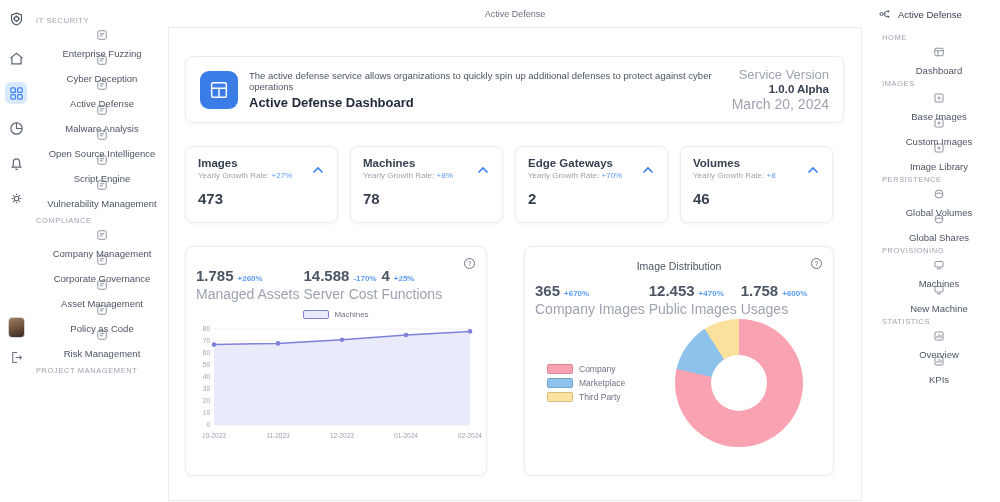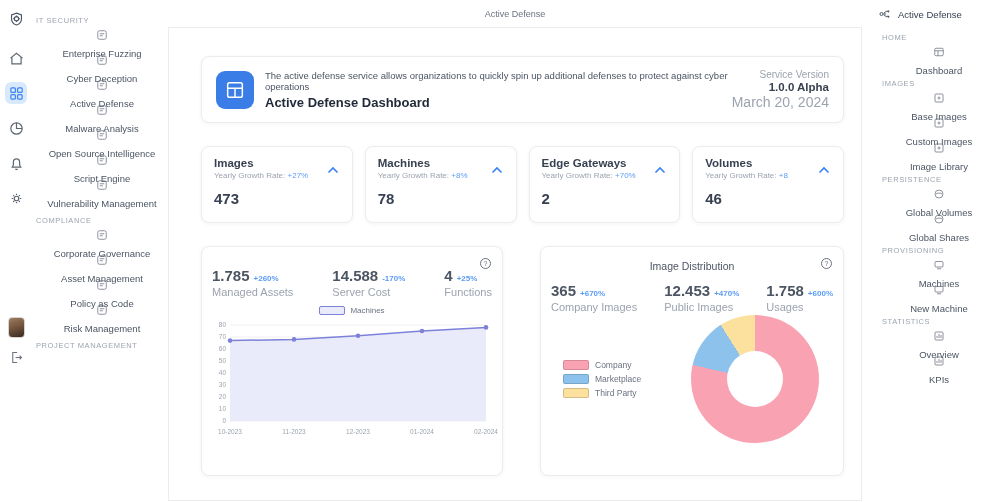--- a/index.html
+++ b/index.html
@@ -30,58 +30,58 @@
   .top-bar { position:absolute; left:168px; top:0; width:694px; height:27px; display:flex; align-items:center; justify-content:center; }
   .top-title { font-size:9px; color:#6b7280; }
 
   
   .right-sidebar { position:absolute; left:862px; top:0; width:138px; height:100%; padding:7px 4px 0 16px; }
   .service-switcher { display:flex; align-items:center; gap:6px; margin-bottom:12px; cursor:pointer; }
   .service-switcher svg { width:14px; height:14px; color:#4b5563; }
   .service-switcher .label { font-size:9.5px; color:#374151; }
 
   
-  .main-panel { position:absolute; left:168px; top:27px; width:694px; height:474px; border:1px solid #ececec; background:#fff; padding:28px 17px 0 32px; }
+  .main-panel { position:absolute; left:168px; top:27px; width:694px; height:474px; border:1px solid #ececec; background:#fff; padding:28px 17px 0 16px; }
   .card { background:#fff; border:1px solid #ececec; border-radius:8px; box-shadow:0 1px 4px rgba(30,41,59,.05); }
 
   
   .hero { height:67px; display:flex; align-items:center; padding:0 14px; }
   .hero-icon { width:38px; height:38px; border-radius:9px; background:#3b7de6; display:flex; align-items:center; justify-content:center; flex:0 0 auto; }
   .hero-icon svg { width:22px; height:22px; }
   .hero-text { margin-left:11px; flex:1 1 auto; }
   .hero-desc { font-size:9.5px; color:#4b5563; margin-bottom:3px; }
   .hero-title { font-size:13px; font-weight:bold; color:#1f2937; }
   .hero-version { text-align:right; flex:0 0 auto; }
-  .hv-label { font-size:10px; color:#9ca3af; }
+  .hv-label { font-size:13px; color:#9ca3af; }
   .hv-version { font-size:11.5px; font-weight:bold; color:#374151; margin:1px 0; }
   .hv-date { font-size:14px; color:#9ca3af; }
 
   
   .stats-row { display:flex; gap:12px; margin-top:23px; }
   .stat-card { width:153px; height:77px; padding:10px 12px; position:relative; }
   .sc-title { font-size:11.5px; font-weight:bold; color:#374151; }
   .sc-sub { font-size:8px; color:#9ca3af; margin-top:2px; }
   .sc-rate { color:#5b9cf6; }
   .sc-value { font-size:15px; font-weight:bold; color:#374151; margin-top:10px; }
   .sc-chevron { position:absolute; right:12px; top:14px; cursor:pointer; }
   .sc-chevron svg { width:14px; height:10px; }
 
   
   .charts-row { display:flex; gap:37px; margin-top:23px; }
   .chart-card { height:230px; position:relative; padding:10px; }
   .chart-card.machine { width:302px; }
   .chart-card.distribution { width:310px; }
   .chart-title { text-align:center; font-size:10.5px; color:#4b5563; margin-top:3px; }
   .help-icon { position:absolute; right:11px; top:11px; width:11px; height:11px; border:1px solid #6b7280; border-radius:50%; font-size:7px; color:#6b7280; display:flex; align-items:center; justify-content:center; cursor:pointer; }
-  .big-stats { display:flex; justify-content:space-between; gap:24px; margin-top:10px; }
+  .big-stats { display:flex; justify-content:flex-start; gap:4px; margin-top:10px; }
   .bs-item { text-align:left; }
   .bs-top { display:flex; align-items:baseline; gap:4px; }
   .bs-value { font-size:15px; font-weight:bold; color:#4b5563; }
   .bs-delta { font-size:8px; font-weight:bold; color:#5b9cf6; }
-  .bs-label { font-size:11px; color:#9ca3af; margin-top:2px; }
+  .bs-label { font-size:14px; color:#9ca3af; margin-top:2px; }
 
   .mu-legend { display:flex; align-items:center; justify-content:center; gap:5px; margin-top:8px; }
   .mu-swatch { width:26px; height:9px; border-radius:2px; border:1px solid #7d81d9; background:#dddef8; }
   .mu-legend-label { font-size:8px; color:#6b7280; }
   #machine-chart { display:block; margin:4px auto 0; overflow:visible; }
 
   .dist-body { display:flex; align-items:center; margin-top:2px; }
   .donut-legend { margin-left:12px; width:110px;text-align:center; }
   .dl-item { display:flex; align-items:center; gap:6px; margin:4px 0; }
   .dl-swatch { width:26px; height:10px; border-radius:2px; border:1px solid rgba(0,0,0,.15); }
@@ -217,20 +217,29 @@
               </svg>
             </span>
             <span class="ni-label">Vulnerability Management</span>
           </div>
         </div>
     </div>
     <div class="section">
       <div class="section-header">COMPLIANCE</div>
       <div>
 
+          <div class="nav-item">
+            <span class="ni-icon">
+              <svg viewBox="0 0 24 24" fill="none" stroke="currentColor" stroke-width="1.8">
+                <rect x="3.5" y="3.5" width="17" height="17" rx="3.5"></rect>
+                <path d="M7.5 9.5h9M7.5 13.5h6"></path>
+              </svg>
+            </span>
+            <span class="ni-label">Company Management</span>
+          </div>
 
           <div class="nav-item">
             <span class="ni-icon">
               <svg viewBox="0 0 24 24" fill="none" stroke="currentColor" stroke-width="1.8">
                 <rect x="3.5" y="3.5" width="17" height="17" rx="3.5"></rect>
                 <path d="M7.5 9.5h9M7.5 13.5h6"></path>
               </svg>
             </span>
             <span class="ni-label">Corporate Governance</span>
           </div>

